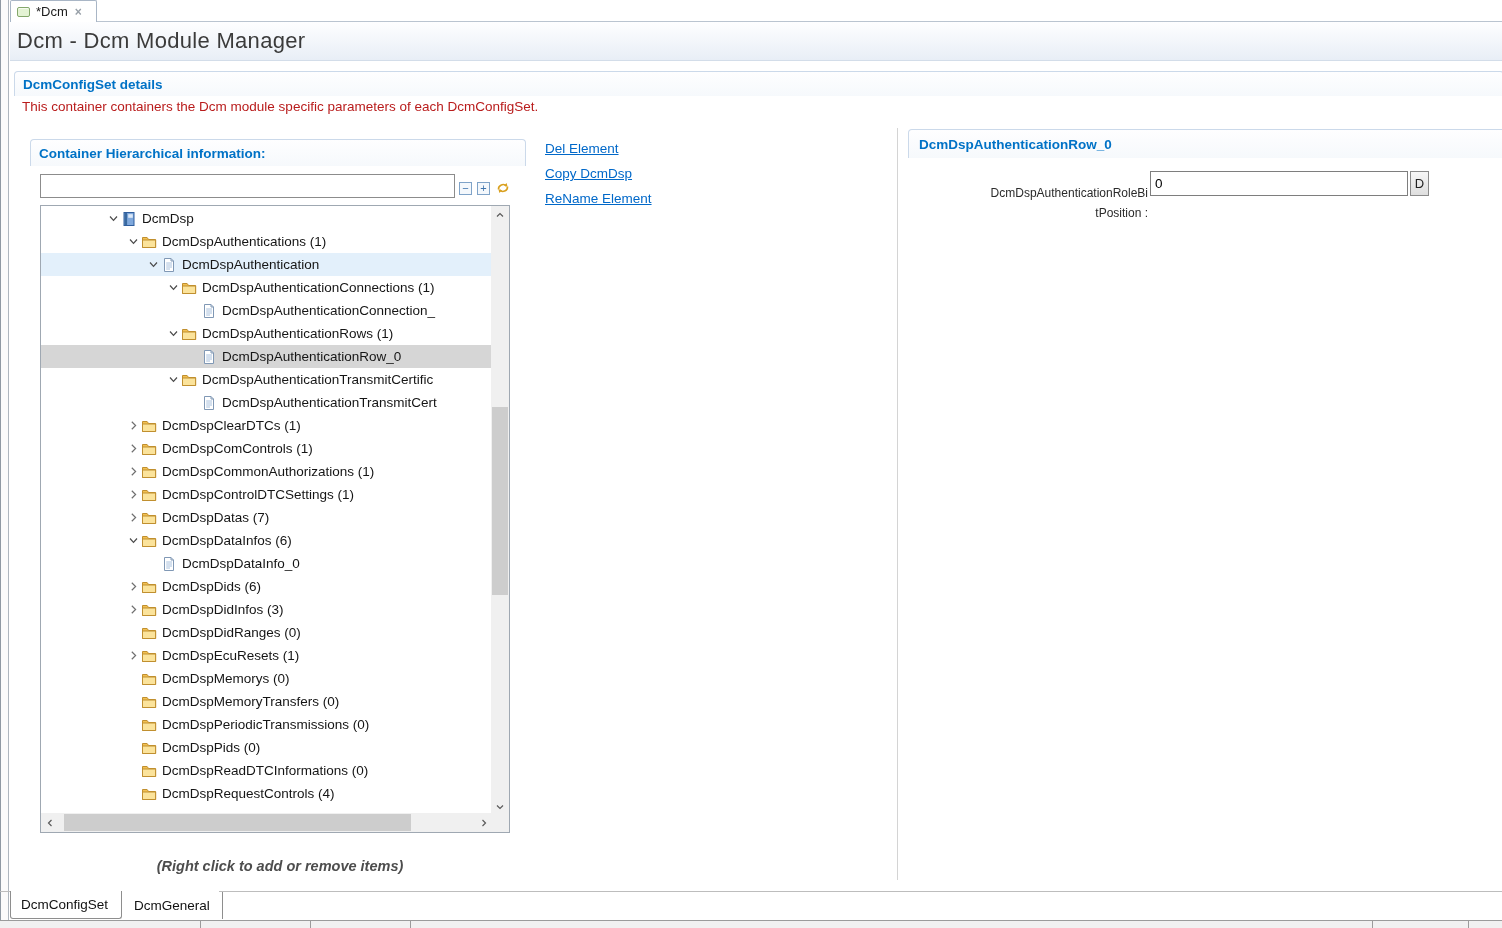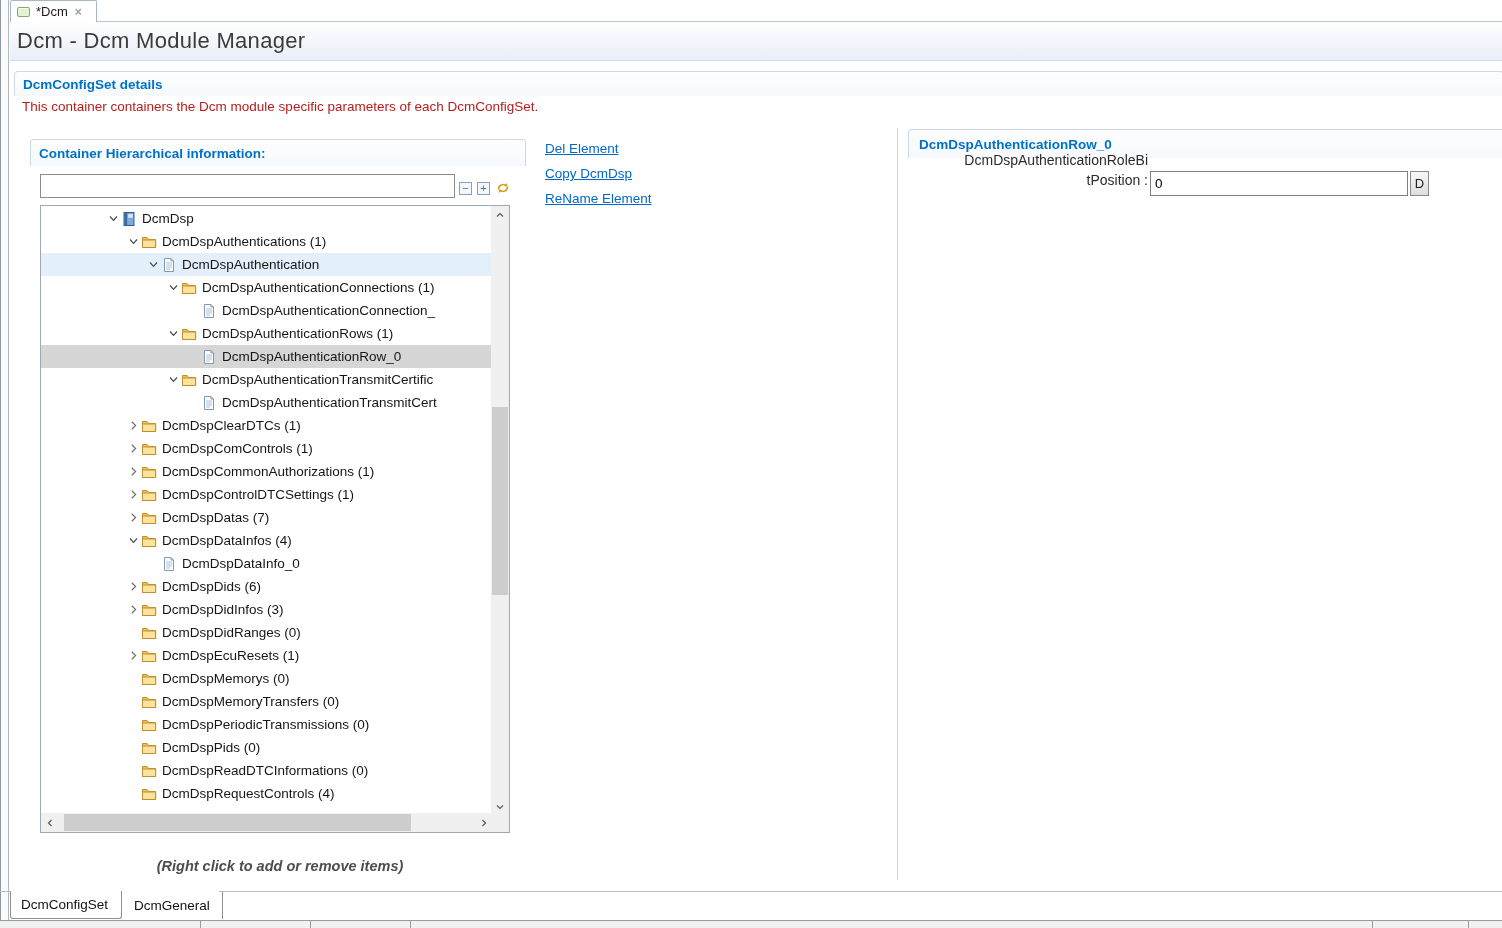--- a/index.html
+++ b/index.html
@@ -76,22 +76,22 @@
   .actions a { color:#0068C9; font-size:13.5px; text-decoration:underline; line-height:17px; cursor:pointer; }
 
   
   .vsep { position:absolute; left:897px; top:128px; height:752px; border-left:1px solid #D4D4D4; }
 
   
   .right-box { position:absolute; left:908px; top:129px; right:-2px; height:29px;
     border:1px solid #CBD9EA; border-bottom:none; border-radius:4px 0 0 0;
     background:linear-gradient(#FEFEFF,#F6F9FC); }
   .right-title { position:absolute; left:10px; top:7px; font-size:13.5px; font-weight:bold; color:#0072C6; }
-  .field-label { position:absolute; left:918px; top:150px; width:230px; text-align:right;
-    font-size:14px; color:#2B2B2B; line-height:20px; }
+  .field-label { position:absolute; left:918px; top:183px; width:230px; text-align:right;
+    font-size:12px; color:#2B2B2B; line-height:20px; }
   .field-input { position:absolute; left:1150px; top:171px; width:258px; height:25px;
     border:1px solid #7E7E7E; font-size:13.5px; padding:0 4px; font-family:"Liberation Sans",sans-serif; }
   .d-button { position:absolute; left:1410px; top:171px; width:19px; height:25px;
     background:linear-gradient(#F7F7F7,#DEDEDE); border:1px solid #8A8A8A; font-size:13px; color:#222;
     display:flex; align-items:center; justify-content:center; cursor:default; }
 
   
   .bottom-line-r { position:absolute; left:219px; top:891px; right:0; border-top:1px solid #BDBDBD; }
   .bottom-line-l { position:absolute; left:0; top:891px; width:10px; border-top:1px solid #BDBDBD; }
   .btab { position:absolute; height:28px; display:flex; align-items:center; background:#fff;
@@ -362,21 +362,21 @@
             <svg width="11" height="11" viewBox="0 0 11 11">
               <path d="M2,3.5 L5.5,7.3 L9,3.5" fill="none" stroke="#4a4a4a" stroke-width="1.2"></path>
             </svg>
           </span>
           <span class="titem-icon">
             <svg width="16" height="16" viewBox="0 0 16 16">
               <path d="M1.5,3.5 h4.6 l1.5,2 h7 v8 H1.5 z" fill="#F3C152" stroke="#C08F2F"></path>
               <path d="M1.5,6 h13.1 v7.5 H1.5 z" fill="#FBE39B" stroke="#C08F2F"></path>
             </svg>
           </span>
-          <span class="tree-label">DcmDspDataInfos (4)</span>
+          <span class="tree-label">DcmDspDataInfos (6)</span>
         </div>
         <div class="tree-row" style="padding-left: 104px;">
           <span class="expander"></span>
           <span class="titem-icon">
             <svg width="16" height="16" viewBox="0 0 16 16">
               <path d="M3.5,1.5 h6.5 l2.5,2.5 v10.5 h-9 z" fill="#fff" stroke="#8098B5"></path>
               <path d="M10,1.5 v2.5 h2.5" fill="none" stroke="#8098B5"></path>
               <g stroke="#A8C0DC">
                 <line x1="5.2" y1="6" x2="11" y2="6"></line>
                 <line x1="5.2" y1="8" x2="11" y2="8"></line>

